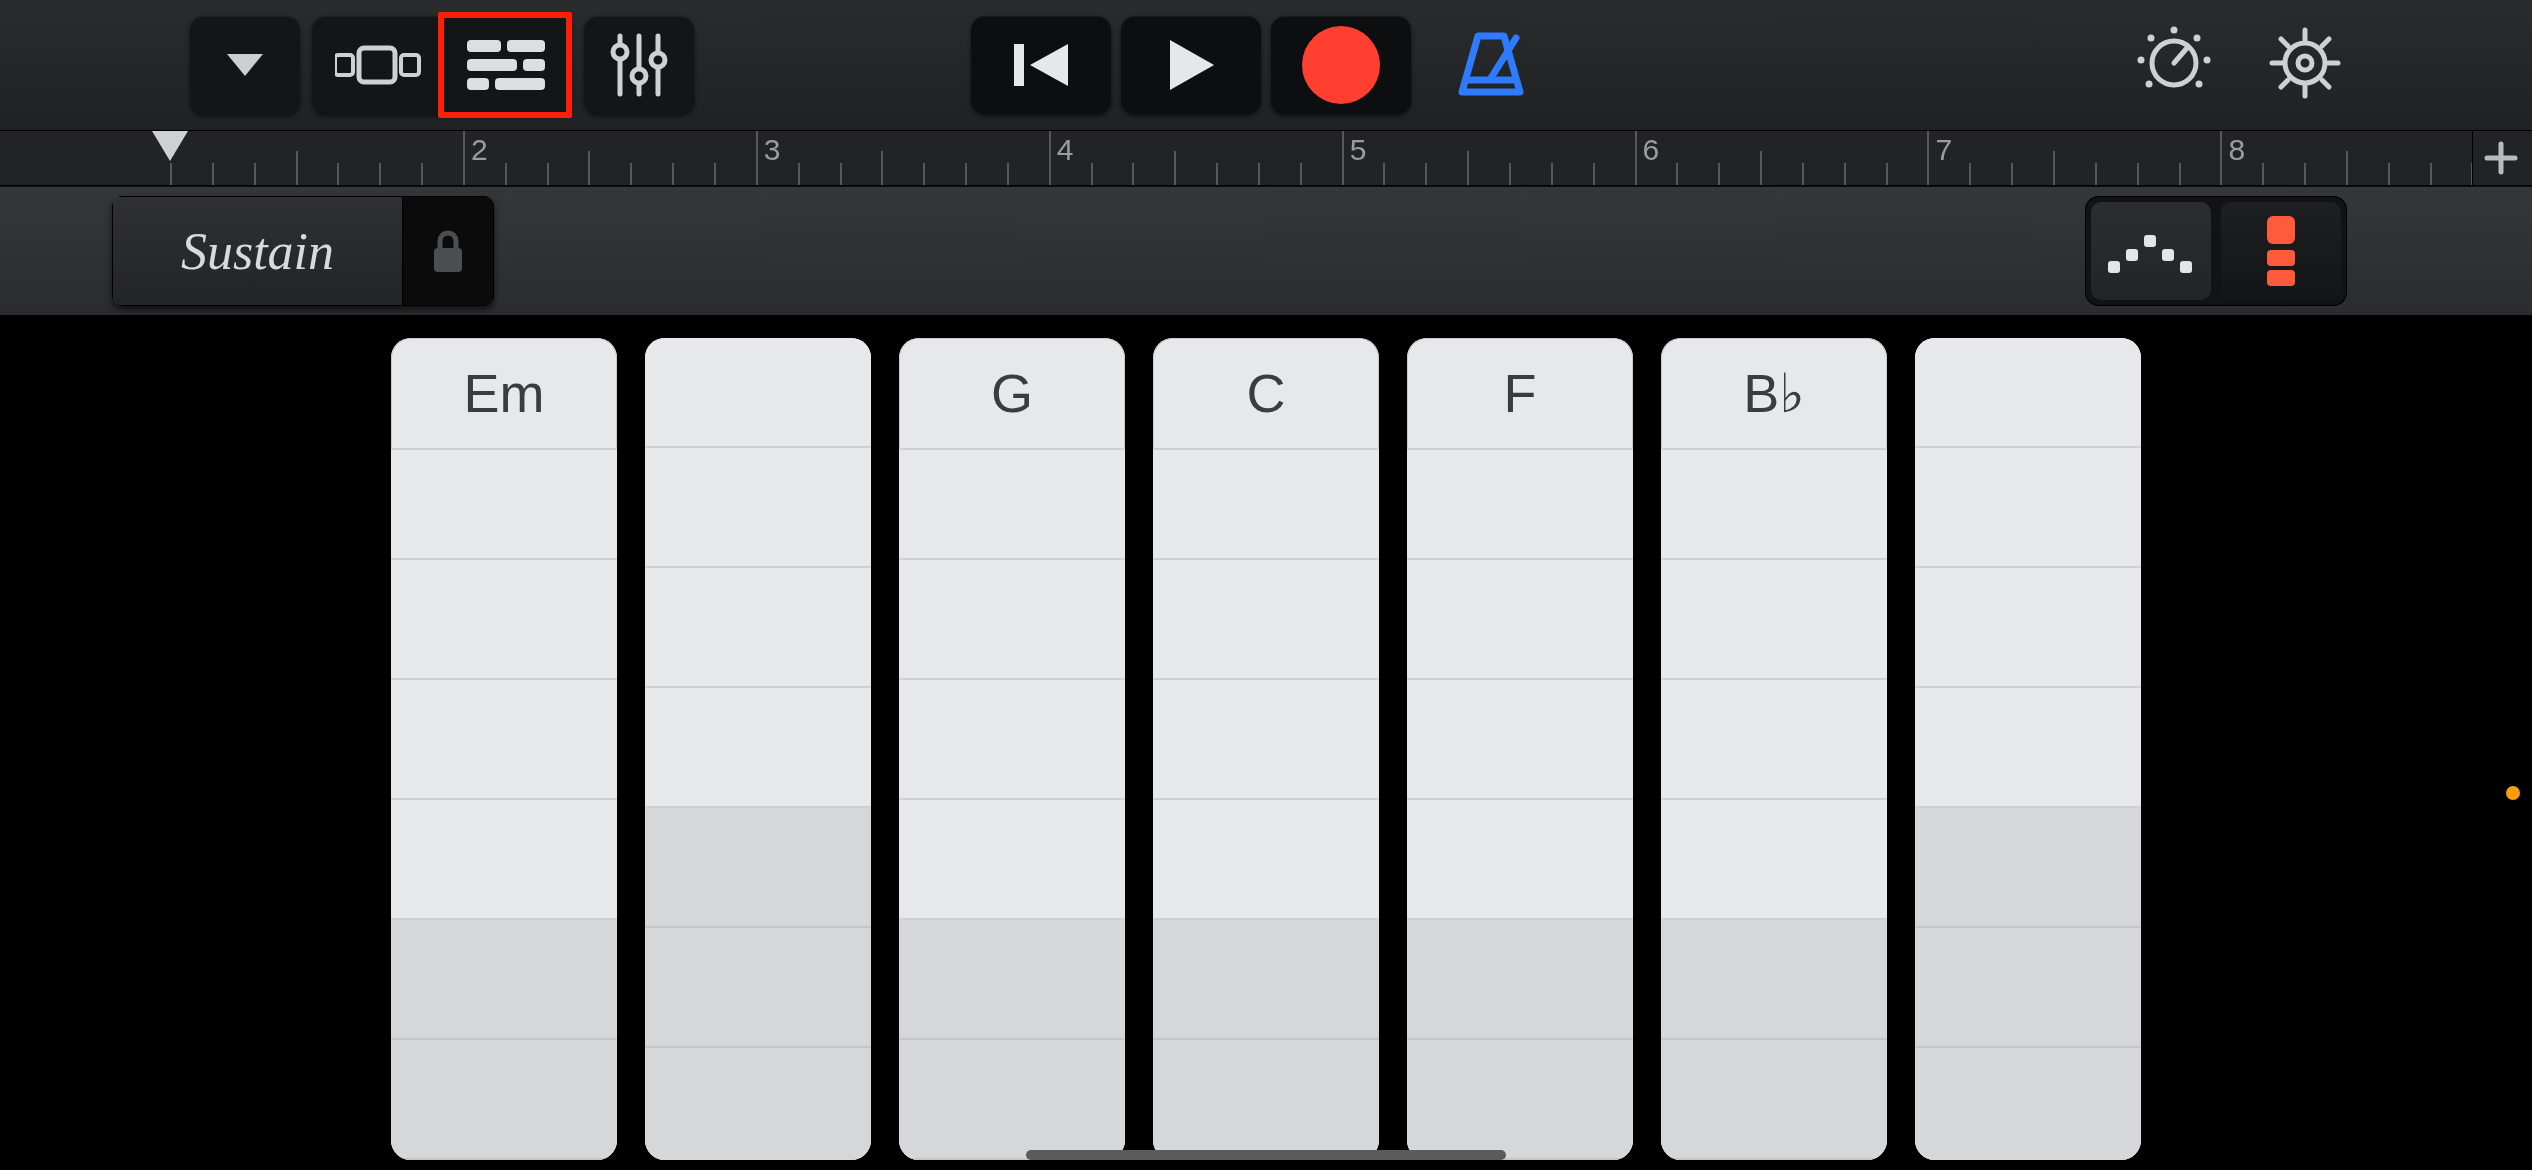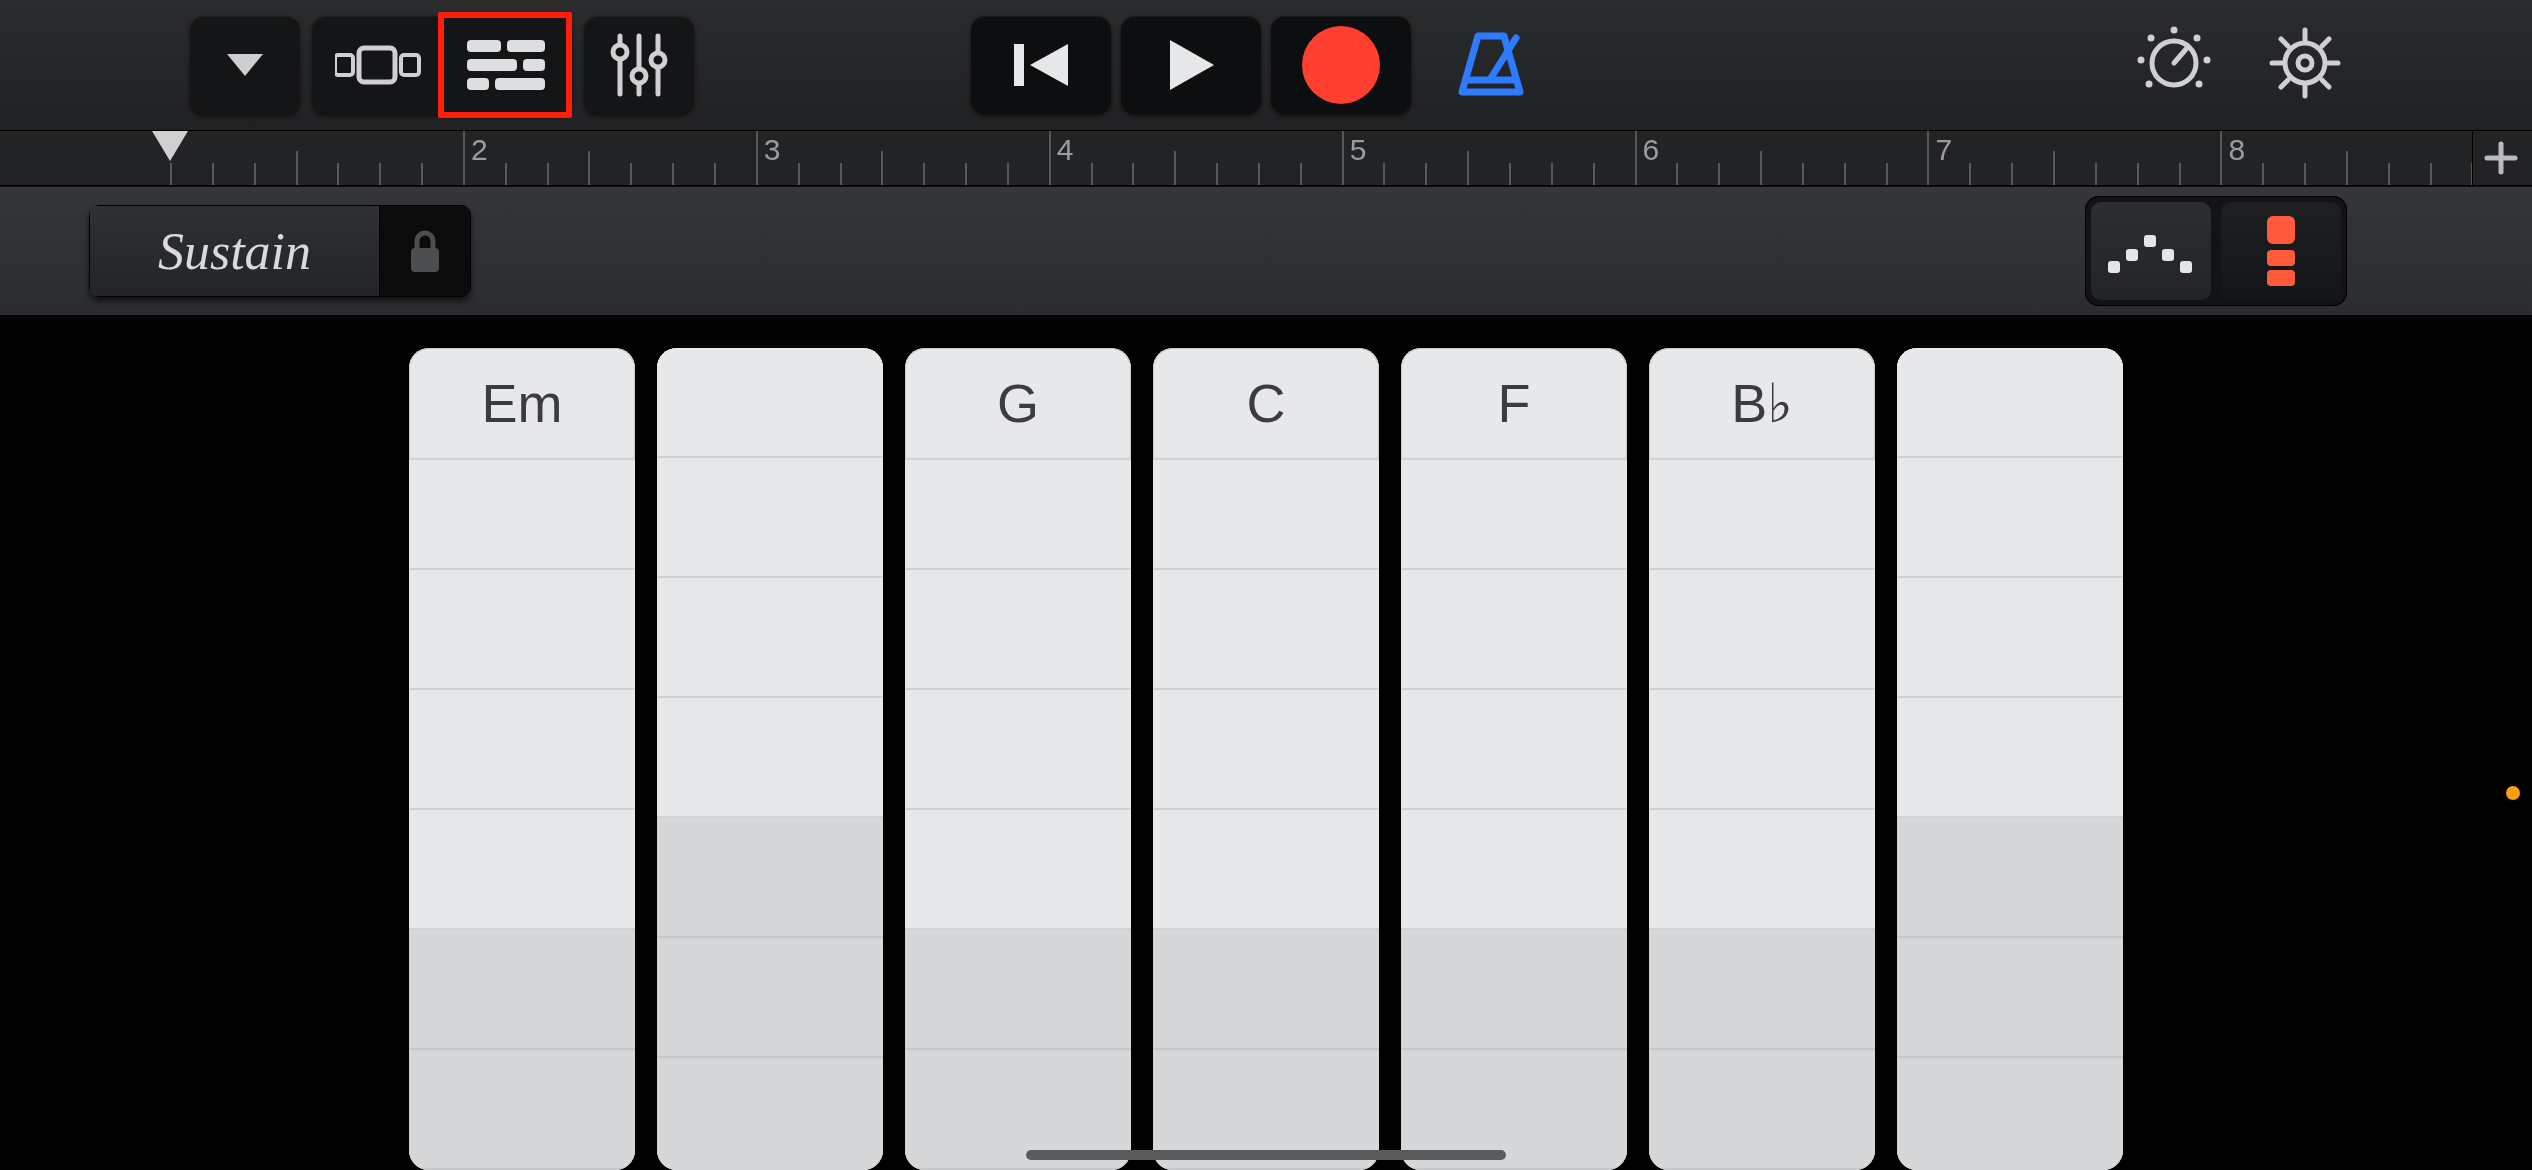--- a/index.html
+++ b/index.html
@@ -75,21 +75,21 @@
   }
 
   
   .instr-strip {
     width:100%; height:130px;
     background:linear-gradient(#34363a,#2a2c30);
     display:flex; align-items:center; position:relative;
     border-top:1px solid #111; border-bottom:1px solid #000;
   }
   .sustain-group {
-    margin-left:89px; display:flex; height:92px;
+    margin-left:112px; display:flex; height:110px;
     box-shadow:0 4px 6px rgba(0,0,0,.6);
     border-radius:10px; overflow:hidden;
   }
   .sustain-label {
     width:290px; height:100%;
     background:linear-gradient(#2e3033,#232427);
     display:flex; align-items:center; justify-content:center;
     border:1px solid #000; border-right:none;
     font-family: "Snell Roundhand", "Brush Script MT", cursive;
     font-style:italic;
@@ -119,21 +119,21 @@
   
   .stage {
     width:100%;
     height: calc(1170px - 130px - 56px - 130px);
     background:#000;
     display:flex;
     justify-content:center;
     padding-top:22px;
     position:relative;
   }
-  .chord-row { display:flex; gap:22px;align-items:flex-end; }
+  .chord-row { display:flex; gap:28px; }
   .strip {
     width:226px;
     height:822px;
     background:#e7e8ea;
     border-radius:20px;
     box-shadow: inset 0 0 0 1px #c8cacc, 0 6px 10px rgba(0,0,0,.6);
     display:flex; flex-direction:column;
     overflow:hidden;
   }
   .strip .label {

